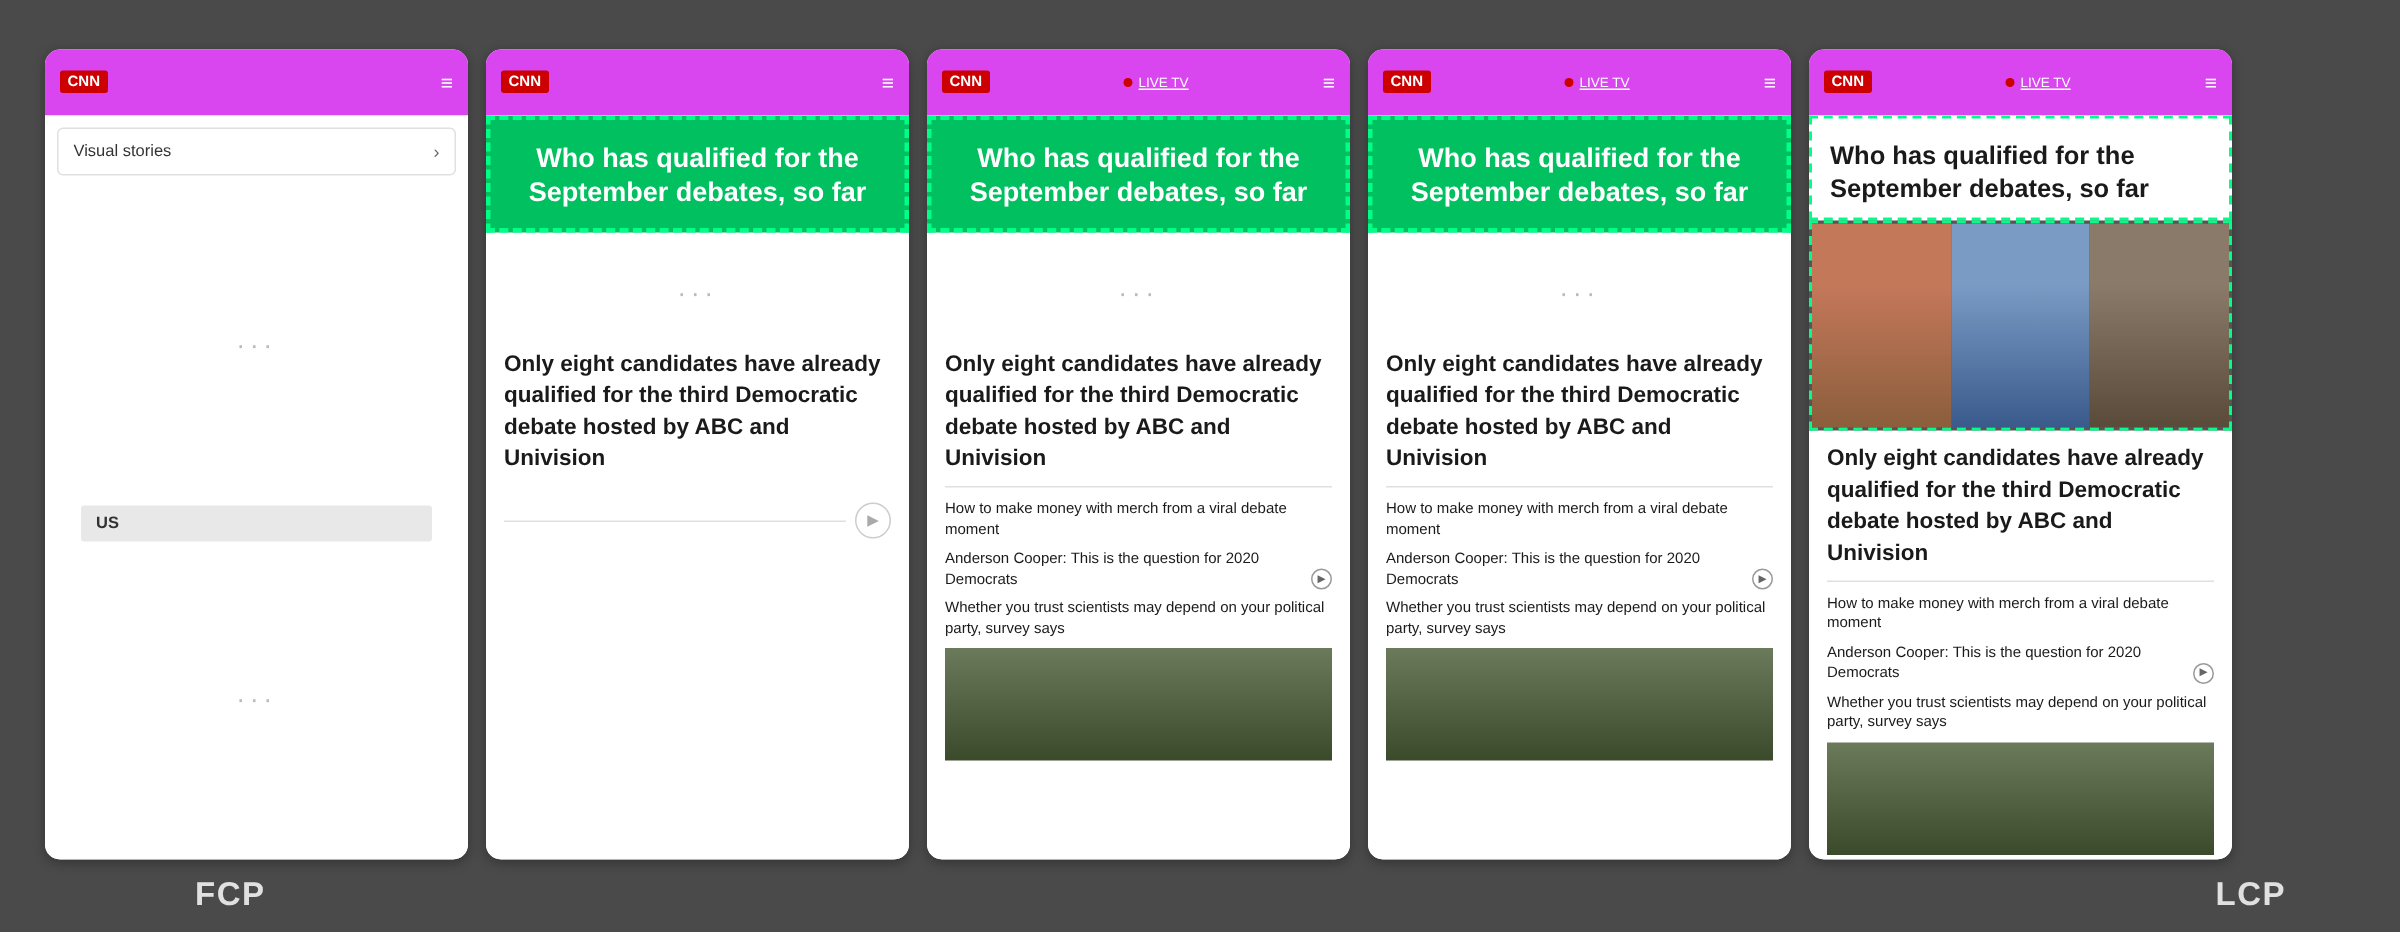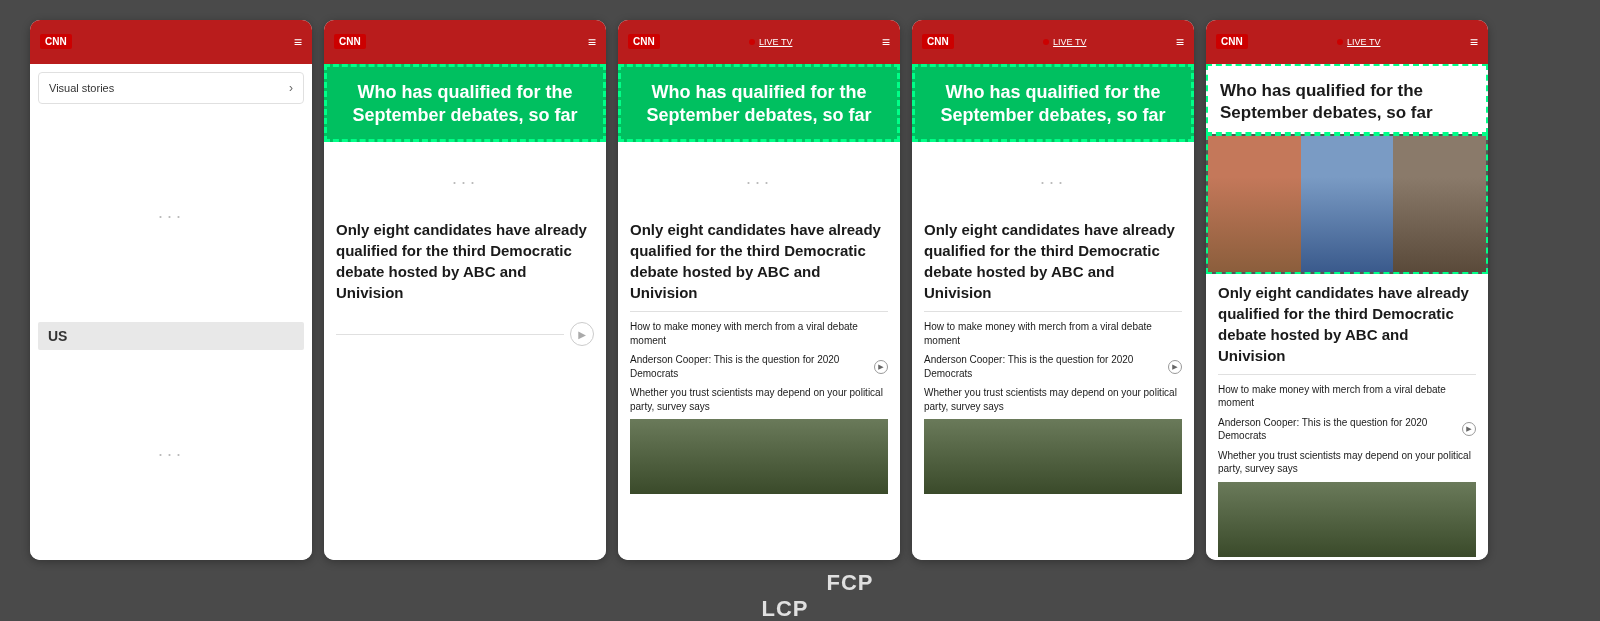--- a/index.html
+++ b/index.html
@@ -27,21 +27,21 @@
       border-radius: 10px;
       overflow: hidden;
       width: 282px;
       height: 540px;
       flex-shrink: 0;
       display: flex;
       flex-direction: column;
       box-shadow: 0 2px 8px rgba(0,0,0,0.3);
     }
     .phone-header {
-      background: #b91c1c;
+      background: #d946ef;
       height: 44px;
       display: flex;
       align-items: center;
       justify-content: space-between;
       padding: 0 10px;
       flex-shrink: 0;
     }
     .cnn-logo {
       background: #cc0000;
       color: #fff;
@@ -99,24 +99,24 @@
       align-items: center;
       justify-content: center;
       flex: 1;
       color: #bbb;
       font-size: 18px;
       letter-spacing: 3px;
     }
     .p1-us-bar {
       background: #e8e8e8;
       padding: 6px 10px;
-      font-size: 14px;
+      font-size: 11px;
       font-weight: bold;
       color: #333;
-      margin: 0 8px;
+      margin: 0 24px;
       border-radius: 2px;
     }
     .p1-placeholder2 {
       display: flex;
       align-items: center;
       justify-content: center;
       flex: 1;
       color: #bbb;
       font-size: 18px;
       letter-spacing: 3px;
@@ -164,21 +164,21 @@
       border-top: 1px solid #e0e0e0;
       margin: 2px 0;
     }
     .sub-article {
       font-size: 10px;
       color: #1a1a1a;
       line-height: 1.35;
     }
     .sub-article-with-icon {
       display: flex;
-      align-items: center;
+      align-items: flex-end;
       gap: 16px;
     }
     .play-icon {
       width: 14px;
       height: 14px;
       border-radius: 50%;
       border: 1px solid #999;
       display: flex;
       align-items: center;
       justify-content: center;
@@ -209,37 +209,37 @@
       justify-content: center;
       font-size: 24px;
     }
     .p1 { background: linear-gradient(180deg, #c4785a 30%, #8B5E3C 100%); }
     .p2 { background: linear-gradient(180deg, #7a9bc4 30%, #3a5a8c 100%); }
     .p3 { background: linear-gradient(180deg, #8a7a6a 30%, #5a4a3a 100%); }
 
     
     .labels-row {
       display: flex;
-      flex-direction: column;
+      flex-direction: row;
       width: 100%;
       padding: 0 30px;
       justify-content: space-between;
       align-items: center;
     }
     .label-text {
       color: #e0e0e0;
       font-size: 22px;
       font-weight: bold;
       letter-spacing: 1px;
     }
     .fcp-label {
       margin-left: 100px;
     }
     .lcp-label {
-      margin-right: 30px;
+      margin-right: 46px;
     }
     .article-image-dark {
       width: 100%;
       height: 75px;
       background: linear-gradient(180deg, #6a7a5a 0%, #3a4a2a 100%);
       flex-shrink: 0;
     }
     .article-vid-placeholder {
       position: relative;
       width: 100%;

